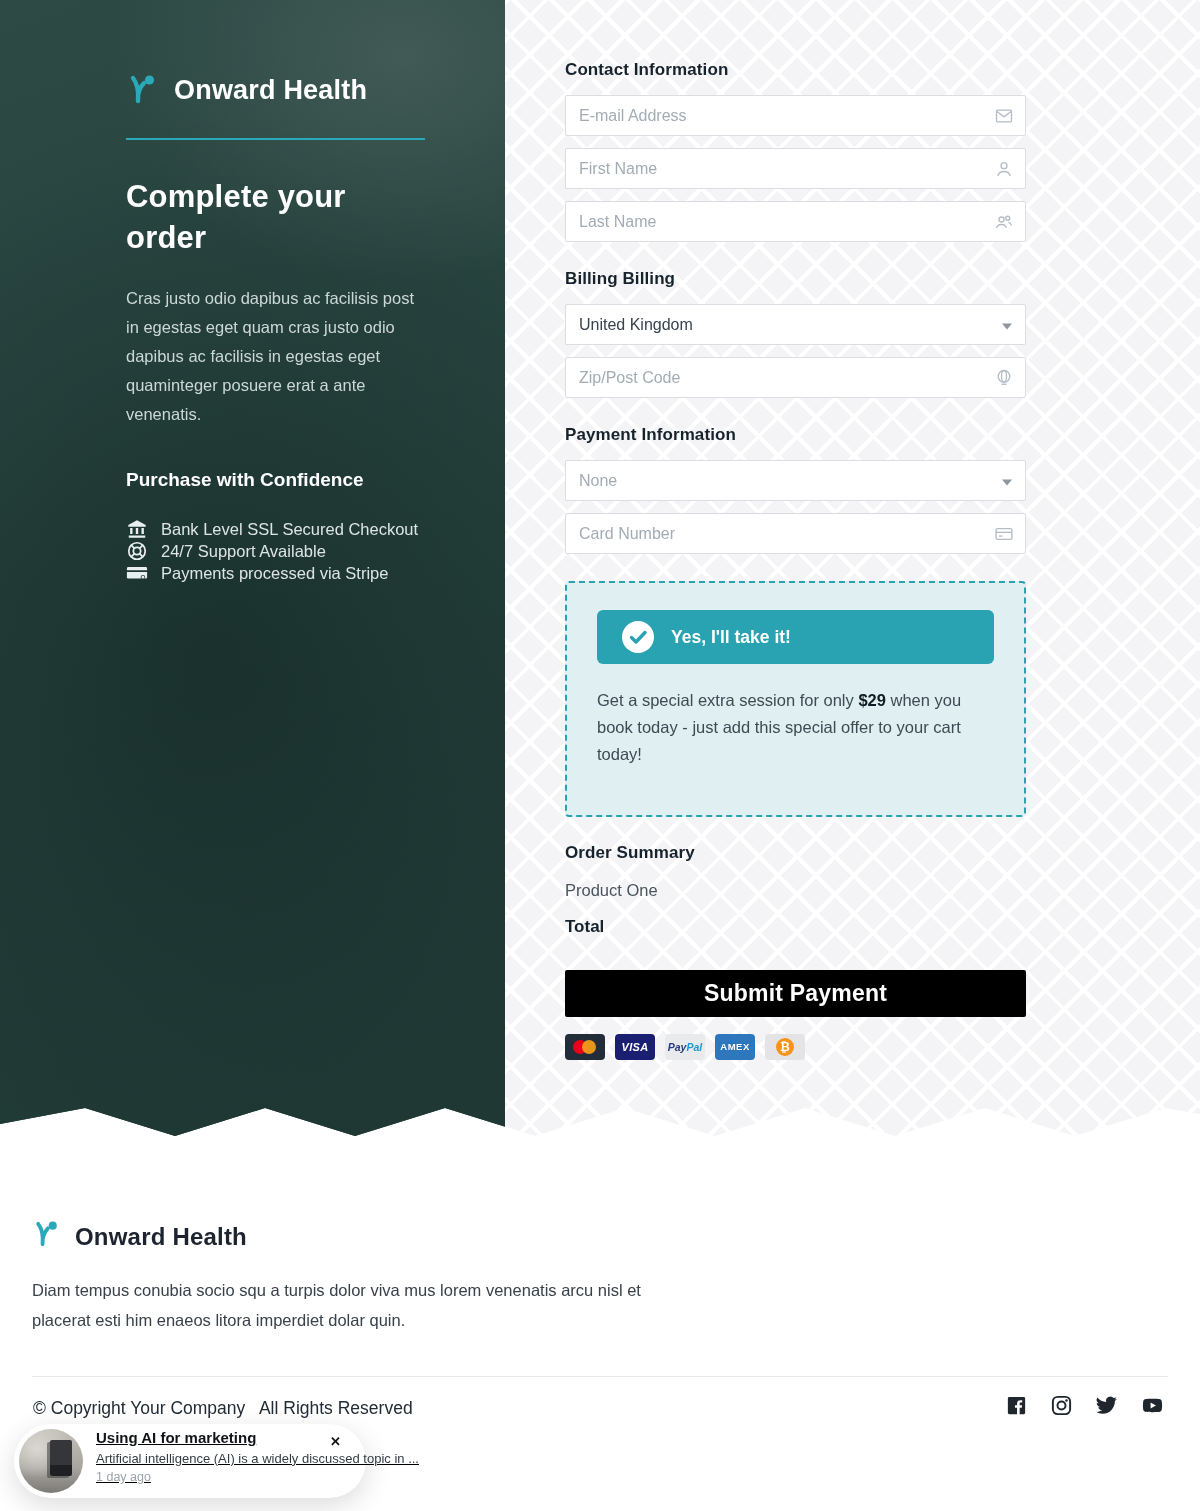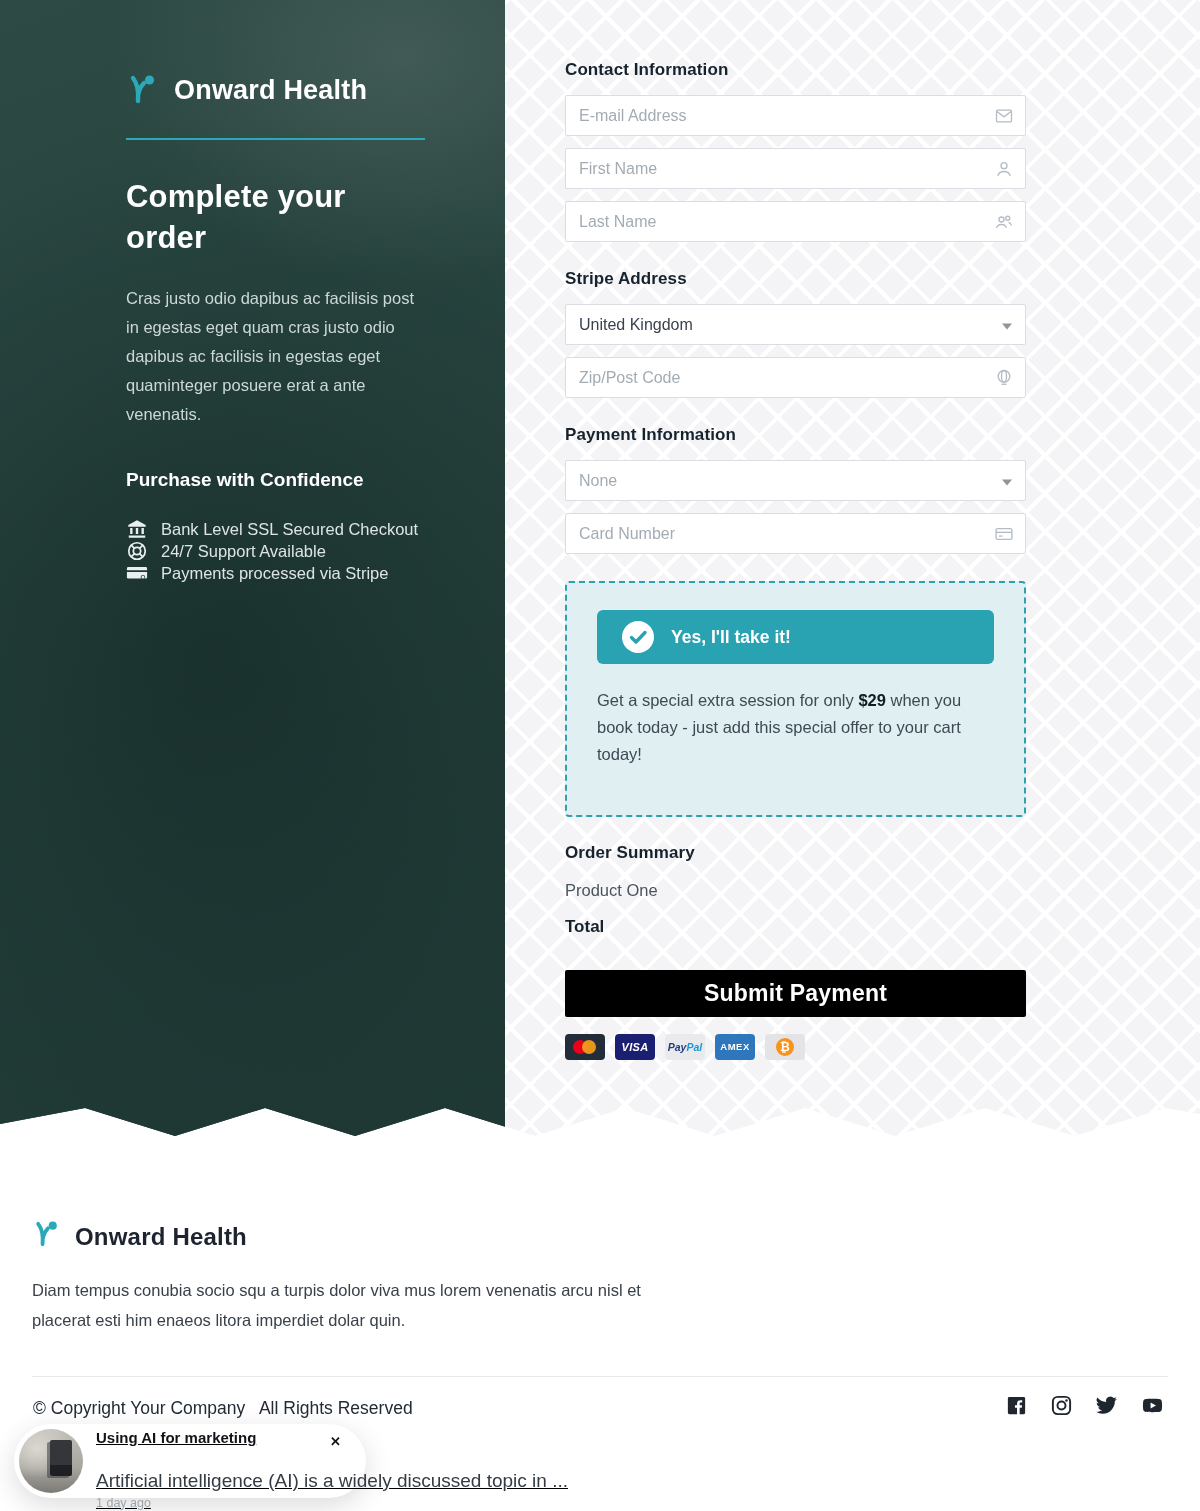--- a/index.html
+++ b/index.html
@@ -131,21 +131,21 @@
       radial-gradient(46px 40px at 28% 30%, #dbd8d2, transparent 75%),
       linear-gradient(180deg, #c3c0ba 0%, #a9a6a0 60%, #7c7a76 100%);
   }
   .toast-avatar::after {
     content:""; position:absolute; left:31px; top:11px; width:22px; height:36px;
     background:linear-gradient(180deg,#35363a 0 70%, #1f2023 70%); border-radius:2px;
     box-shadow:-3px 2px 0 rgba(60,60,62,.55);
   }
   .toast-text { margin-left:13px; line-height:1.25; }
   .toast-title { font-size:15px; font-weight:bold; color:#101418; }
-  .toast-desc { font-size:19px; color:#333c44; margin-top:21px; white-space:nowrap; }
+  .toast-desc { font-size:13px; color:#333c44; margin-top:3px; white-space:nowrap; }
   .toast-time { font-size:12.5px; color:#9ba3ab; margin-top:3px; }
   .toast-close {
     position:absolute; right:25px; top:11px; background:none; border:none; padding:0;
     font-size:13px; font-weight:bold; color:#101418; cursor:pointer; line-height:1;
   }
 </style>
 </head>
 <body>
 
 <div class="hero">
@@ -179,21 +179,21 @@
         <span class="f-icon">
           <svg width="20" height="20" viewBox="0 0 24 24" fill="none" stroke="#b4bcc5" stroke-width="1.6">
               <circle cx="9" cy="9" r="3"></circle>
               <path d="M3 19c.9-2.8 3.2-4 6-4s5.1 1.2 6 4"></path>
               <circle cx="16.5" cy="7.5" r="2.4"></circle>
               <path d="M17.5 12.6c1.8.4 3 1.5 3.5 3.4"></path>
             </svg>
         </span>
       </div>
 
-      <h3 class="section-title mt">Stripe Address</h3>
+      <h3 class="section-title mt">Billing Billing</h3>
 
       <div class="select">
         <span>United Kingdom</span>
         <span class="caret"></span>
       </div>
 
       <div class="field">
         <input type="text" placeholder="Zip/Post Code" style="">
         <span class="f-icon">
           <svg width="20" height="20" viewBox="0 0 24 24" fill="none" stroke="#b4bcc5" stroke-width="1.6">

